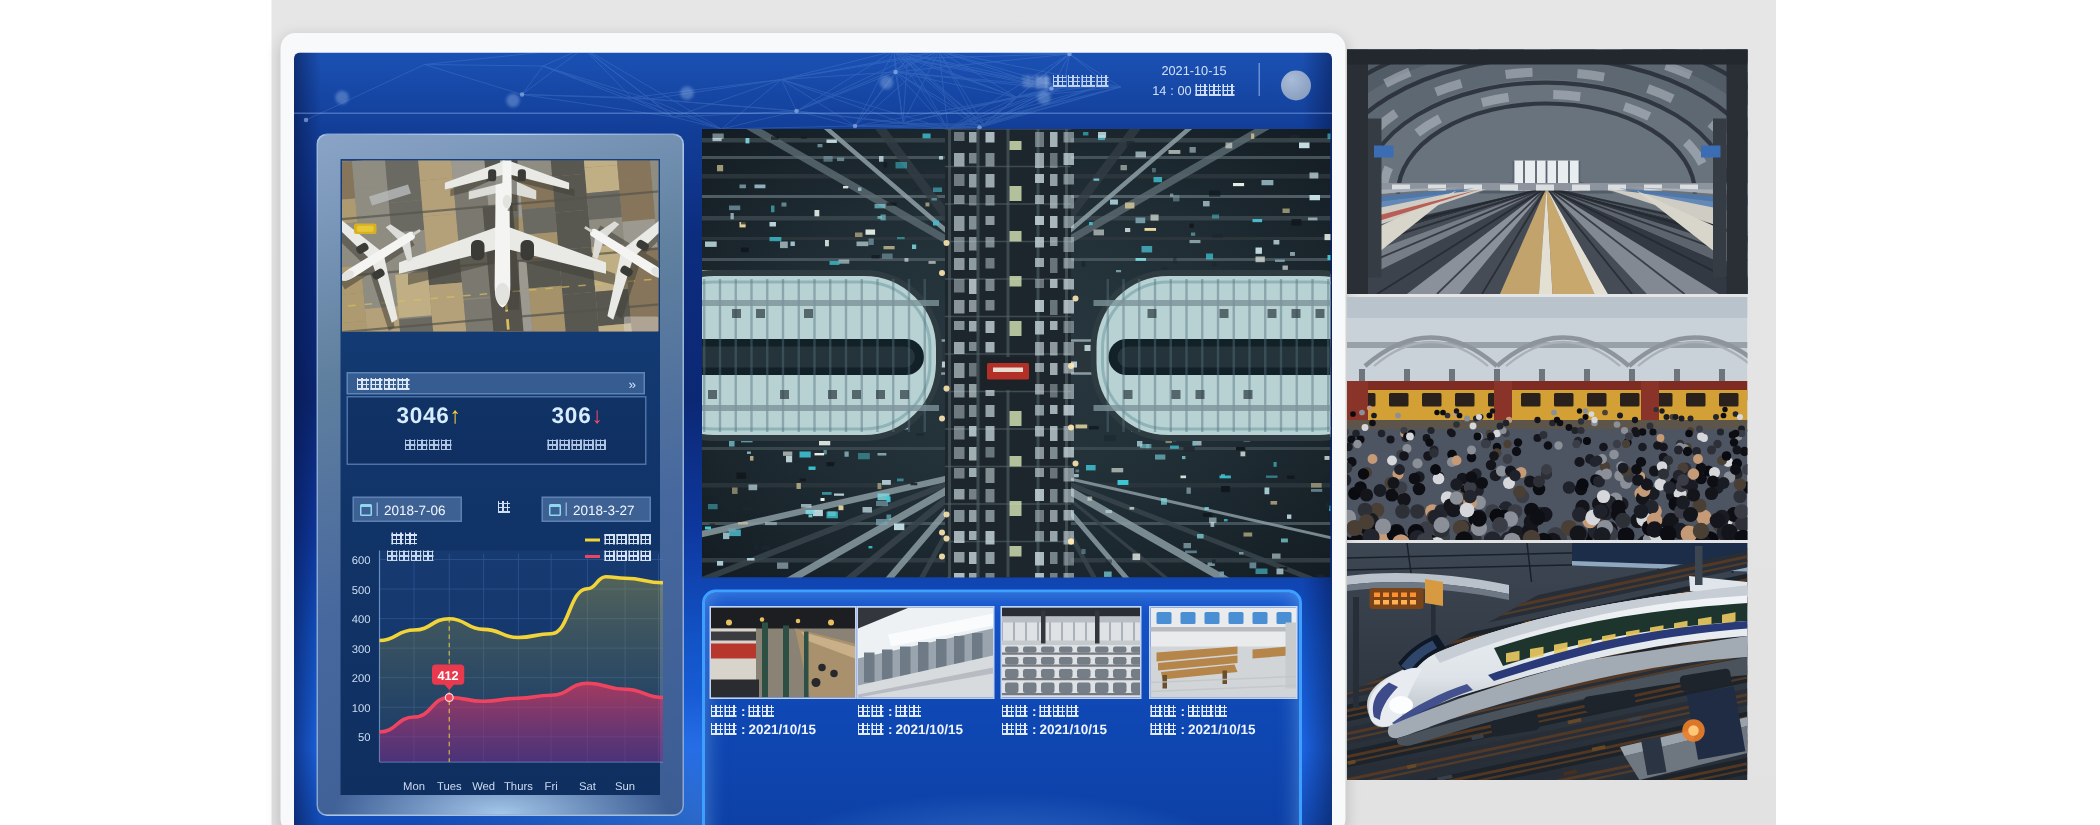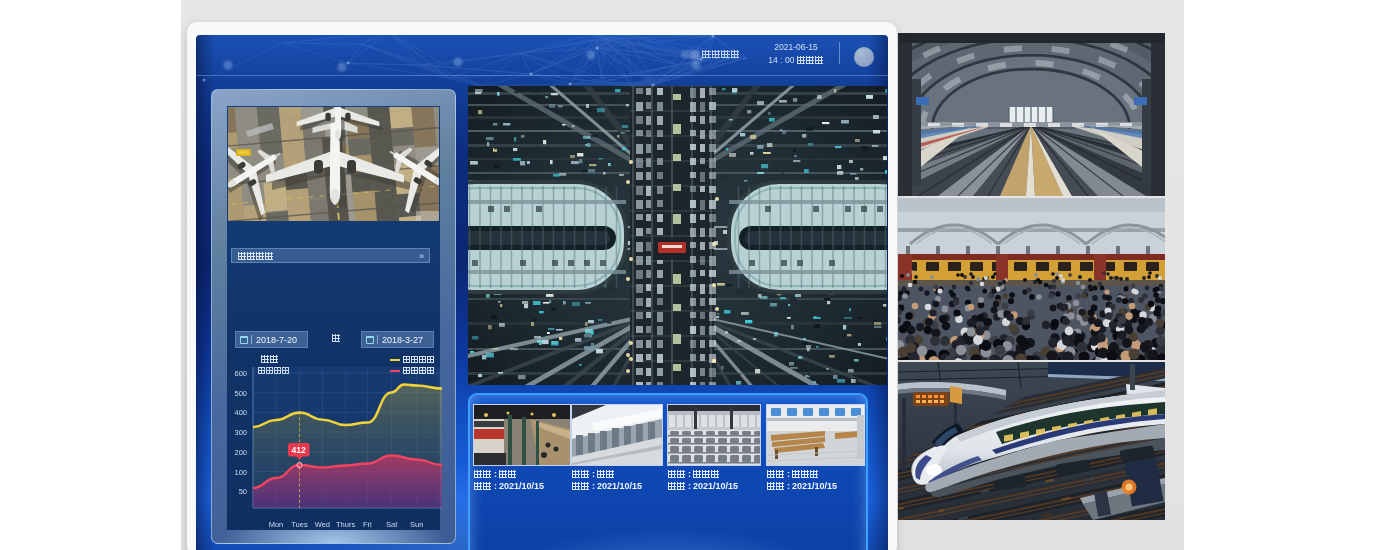--- a/index.html
+++ b/index.html
@@ -178,21 +178,21 @@
     </svg>
 <div class="abs" style="left:0;top:40px;width:692px;height:1px;background:rgba(150,190,250,0.4)"></div>
 <div class="abs" style="left:486px;top:13px;height:12px;display:flex;align-items:center">
 <i class="z" style="width:8px;height:8px;margin-right:1px;--c:#93aed8;filter:blur(1.2px);opacity:0.6"></i>
       <i class="z" style="width:9px;height:9px;margin-right:2px;--c:#9ab4e0;filter:blur(1px)"></i>
       <i class="z" style="width:8.5px;height:8.5px;margin-right:1px;--c:#c8d9f0;"></i>
       <i class="z" style="width:8.5px;height:8.5px;margin-right:1px;--c:#c8d9f0;"></i>
       <i class="z" style="width:8.5px;height:8.5px;margin-right:1px;--c:#c8d9f0;"></i>
       <i class="z" style="width:8.5px;height:8.5px;margin-right:1px;--c:#c8d9f0;"></i>
 </div>
-<div class="abs" style="left:560px;top:8px;width:80px;text-align:center;font-size:8.5px;color:#cfe0f6;line-height:1">2021-06-15</div>
+<div class="abs" style="left:560px;top:8px;width:80px;text-align:center;font-size:8.5px;color:#cfe0f6;line-height:1">2021-10-15</div>
 <div class="abs" style="left:548px;top:21px;width:104px;text-align:center;font-size:8.5px;color:#cfe0f6;line-height:1;display:flex;align-items:center;justify-content:center">14<span style="padding:0 2.5px">:</span>00&nbsp;<i class="z" style="width:8px;height:8px;margin-right:1px;--c:#d8e6fa;"></i><i class="z" style="width:8px;height:8px;margin-right:1px;--c:#d8e6fa;"></i><i class="z" style="width:8px;height:8px;margin-right:1px;--c:#d8e6fa;"></i></div>
 <div class="abs" style="left:643px;top:7px;width:1px;height:22px;background:rgba(170,200,245,0.55)"></div>
 <div class="abs" style="left:658px;top:12px;width:20px;height:20px;border-radius:50%;background:radial-gradient(circle at 35% 30%,#a8bcd8,#8096b8)"></div>
 
 <div class="abs" style="left:15px;top:54px;width:245px;height:455px;border-radius:7px;border:1px solid rgba(200,225,255,0.55);background:
 radial-gradient(160px 60px at 50% 100%, rgba(190,225,255,0.8), rgba(190,225,255,0) 70%),
 linear-gradient(160deg,#8aa4c8 0%,#60809f 30%,#47689e 60%,#3c5d94 100%)">
 <div class="abs" style="left:15px;top:16px;width:213px;height:424px;background:linear-gradient(180deg,#16407e,#113468 55%,#0f2f60)"></div>
 <div class="abs" style="left:16px;top:17px;width:211px">
         <svg width="211" height="114" viewBox="0 0 211 114" style="display:block">
@@ -347,25 +347,42 @@
       </div>
 
 <div class="abs" style="left:19px;top:158px;width:199px;height:15px;background:rgba(120,160,210,0.35);border:1px solid rgba(170,205,245,0.35);display:flex;align-items:center;padding:0 6px">
         <i class="z" style="width:8px;height:8px;margin-right:1px;--c:#e6eefb;"></i>
         <i class="z" style="width:8px;height:8px;margin-right:1px;--c:#e6eefb;"></i>
         <i class="z" style="width:8px;height:8px;margin-right:1px;--c:#e6eefb;"></i>
         <i class="z" style="width:8px;height:8px;margin-right:1px;--c:#e6eefb;"></i>
         <span style="margin-left:auto;color:#cfe2f8;font-size:9px;letter-spacing:-1px">»</span>
       </div>
 
+<div class="abs" style="left:19px;top:174px;width:200px;height:46px;border:1px solid rgba(130,170,220,0.55);background:rgba(10,30,70,0.25)">
+<div class="abs" style="left:8px;top:4px;width:92px;text-align:center;font-size:15px;color:#d8ecff;font-weight:bold;letter-spacing:0.5px">3046<span style="color:#ffd23a;font-size:15px;font-weight:bold">↑</span></div>
+<div class="abs" style="left:8px;top:28px;width:92px;text-align:center;display:flex;justify-content:center">
+          <i class="z" style="width:7px;height:7px;margin-right:1px;--c:#b9cde8;"></i>
+          <i class="z" style="width:7px;height:7px;margin-right:1px;--c:#b9cde8;"></i>
+          <i class="z" style="width:7px;height:7px;margin-right:1px;--c:#b9cde8;"></i>
+          <i class="z" style="width:7px;height:7px;margin-right:1px;--c:#b9cde8;"></i>
+        </div>
+<div class="abs" style="left:112px;top:4px;width:82px;text-align:center;font-size:15px;color:#d8ecff;font-weight:bold;letter-spacing:0.5px">306<span style="color:#ff4a6a;font-size:15px;font-weight:bold">↓</span></div>
+<div class="abs" style="left:108px;top:28px;width:90px;text-align:center;display:flex;justify-content:center">
+          <i class="z" style="width:7px;height:7px;margin-right:1px;--c:#b9cde8;"></i>
+          <i class="z" style="width:7px;height:7px;margin-right:1px;--c:#b9cde8;"></i>
+          <i class="z" style="width:7px;height:7px;margin-right:1px;--c:#b9cde8;"></i>
+          <i class="z" style="width:7px;height:7px;margin-right:1px;--c:#b9cde8;"></i>
+          <i class="z" style="width:7px;height:7px;margin-right:1px;--c:#b9cde8;"></i>
+        </div>
+</div>
 
 <div class="abs" style="left:23px;top:241px;width:73px;height:17px;background:rgba(130,165,215,0.4);border:1px solid rgba(170,205,245,0.3);display:flex;align-items:center;padding:0 4px">
 <span class="cal"></span>
         <i style="width:1px;height:9px;background:rgba(190,220,250,0.6);margin:0 4px 0 3px"></i>
-        <span style="font-size:9px;color:#f0f6ff">2018-7-20</span>
+        <span style="font-size:9px;color:#f0f6ff">2018-7-06</span>
       </div>
 <div class="abs" style="left:120px;top:244px;display:flex">
         <i class="z" style="width:8px;height:8px;margin-right:1px;--c:#dce8f8;"></i>
       </div>
 <div class="abs" style="left:149px;top:241px;width:73px;height:17px;background:rgba(130,165,215,0.4);border:1px solid rgba(170,205,245,0.3);display:flex;align-items:center;padding:0 4px">
 <span class="cal"></span>
         <i style="width:1px;height:9px;background:rgba(190,220,250,0.6);margin:0 4px 0 3px"></i>
         <span style="font-size:9px;color:#f0f6ff">2018-3-27</span>
       </div>
 

